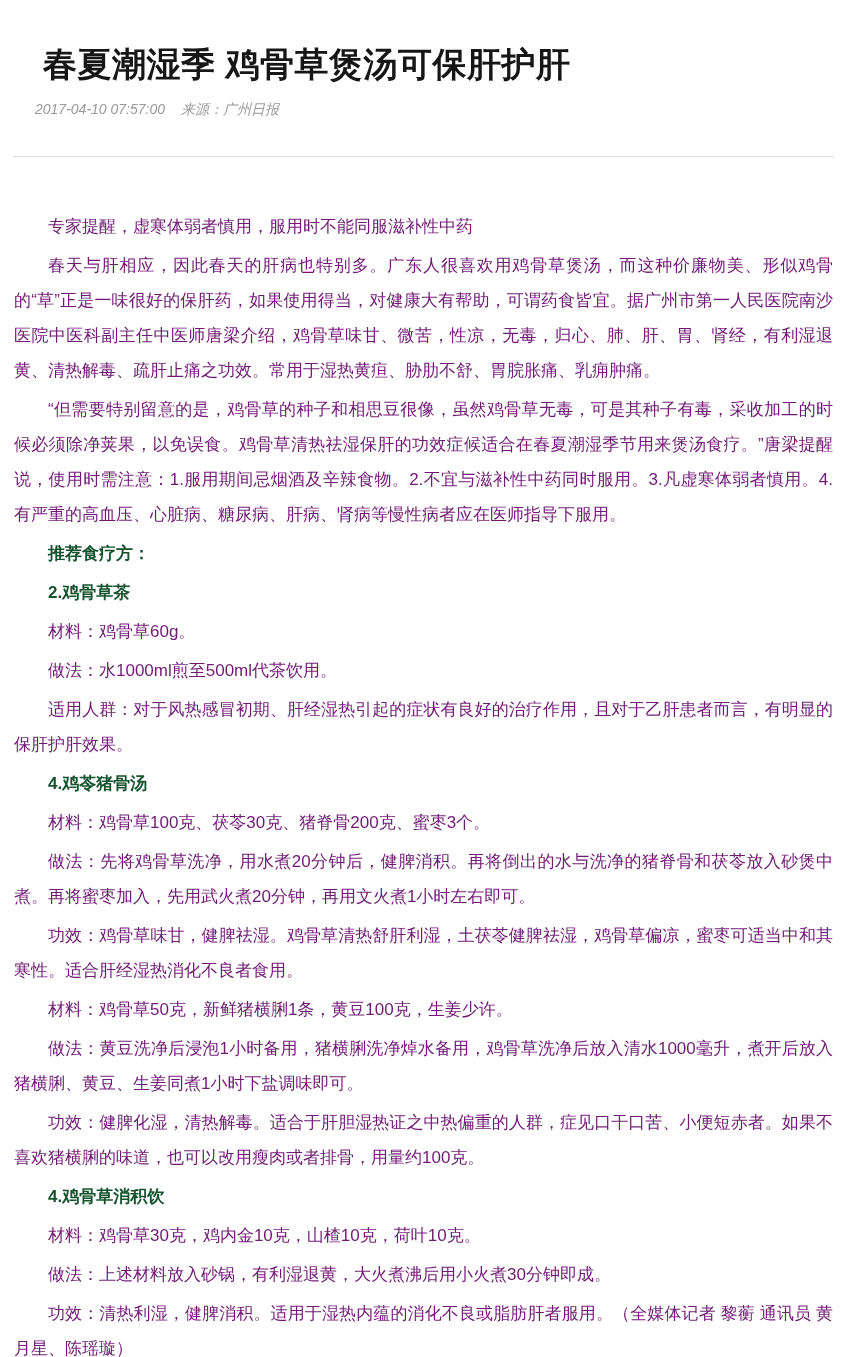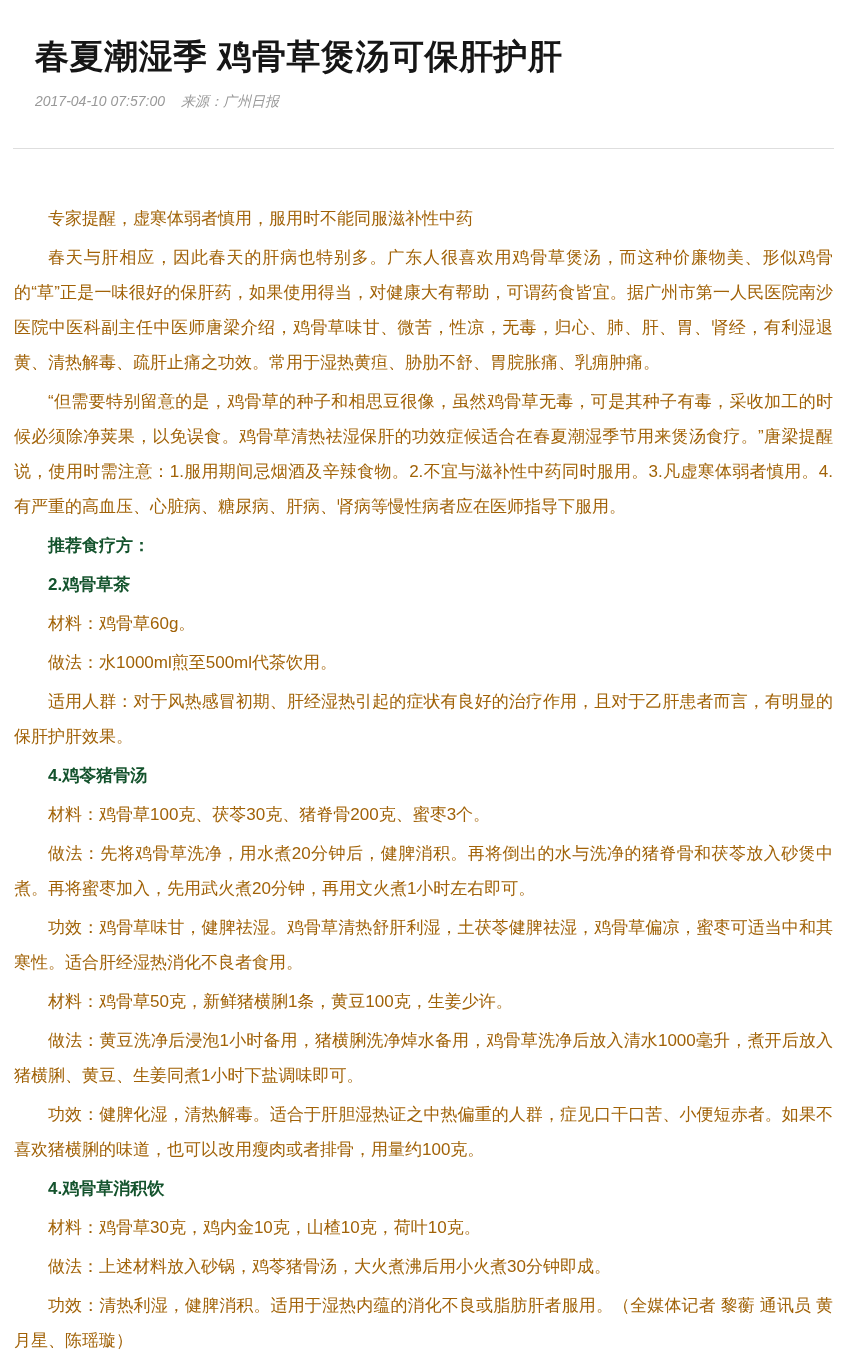--- a/index.html
+++ b/index.html
@@ -14,21 +14,21 @@
     -webkit-font-smoothing: antialiased;
   }
   .page {
     padding: 0 13px;
   }
   
   .article-header {
     padding: 34px 0 0 22px;
   }
   .article-title {
-    margin: 0;
+    margin: 8px;
     font-size: 34px;
     line-height: 44px;
     font-weight: bold;
     color: #161616;
     letter-spacing: 0.5px;
   }
   .article-meta {
     margin-top: 12px;
     font-size: 14px;
     line-height: 22px;
@@ -45,21 +45,21 @@
     height: 0;
   }
   
   .article-body {
     padding: 40px 1px 40px 1px;
   }
   .para {
     margin: 4px 0;
     font-size: 17px;
     line-height: 35px;
-    color: #a16207;
+    color: #701a75;
     text-indent: 2em;
     text-align: justify;
   }
   .para.heading {
     font-weight: bold;
     color: #14532d;
   }
 </style>
 </head>
 <body>
@@ -86,17 +86,17 @@
       <p class="para">适用人群：对于风热感冒初期、肝经湿热引起的症状有良好的治疗作用，且对于乙肝患者而言，有明显的保肝护肝效果。</p>
       <p class="para heading">4.鸡苓猪骨汤</p>
       <p class="para">材料：鸡骨草100克、茯苓30克、猪脊骨200克、蜜枣3个。</p>
       <p class="para">做法：先将鸡骨草洗净，用水煮20分钟后，健脾消积。再将倒出的水与洗净的猪脊骨和茯苓放入砂煲中煮。再将蜜枣加入，先用武火煮20分钟，再用文火煮1小时左右即可。</p>
       <p class="para">功效：鸡骨草味甘，健脾祛湿。鸡骨草清热舒肝利湿，土茯苓健脾祛湿，鸡骨草偏凉，蜜枣可适当中和其寒性。适合肝经湿热消化不良者食用。</p>
       <p class="para">材料：鸡骨草50克，新鲜猪横脷1条，黄豆100克，生姜少许。</p>
       <p class="para">做法：黄豆洗净后浸泡1小时备用，猪横脷洗净焯水备用，鸡骨草洗净后放入清水1000毫升，煮开后放入猪横脷、黄豆、生姜同煮1小时下盐调味即可。</p>
       <p class="para">功效：健脾化湿，清热解毒。适合于肝胆湿热证之中热偏重的人群，症见口干口苦、小便短赤者。如果不喜欢猪横脷的味道，也可以改用瘦肉或者排骨，用量约100克。</p>
       <p class="para heading">4.鸡骨草消积饮</p>
       <p class="para">材料：鸡骨草30克，鸡内金10克，山楂10克，荷叶10克。</p>
-      <p class="para">做法：上述材料放入砂锅，鸡苓猪骨汤，大火煮沸后用小火煮30分钟即成。</p>
+      <p class="para">做法：上述材料放入砂锅，有利湿退黄，大火煮沸后用小火煮30分钟即成。</p>
       <p class="para">功效：清热利湿，健脾消积。适用于湿热内蕴的消化不良或脂肪肝者服用。（全媒体记者 黎蘅 通讯员 黄月星、陈瑶璇）</p>
     </div>
 
 </div>
 
 </body></html>

